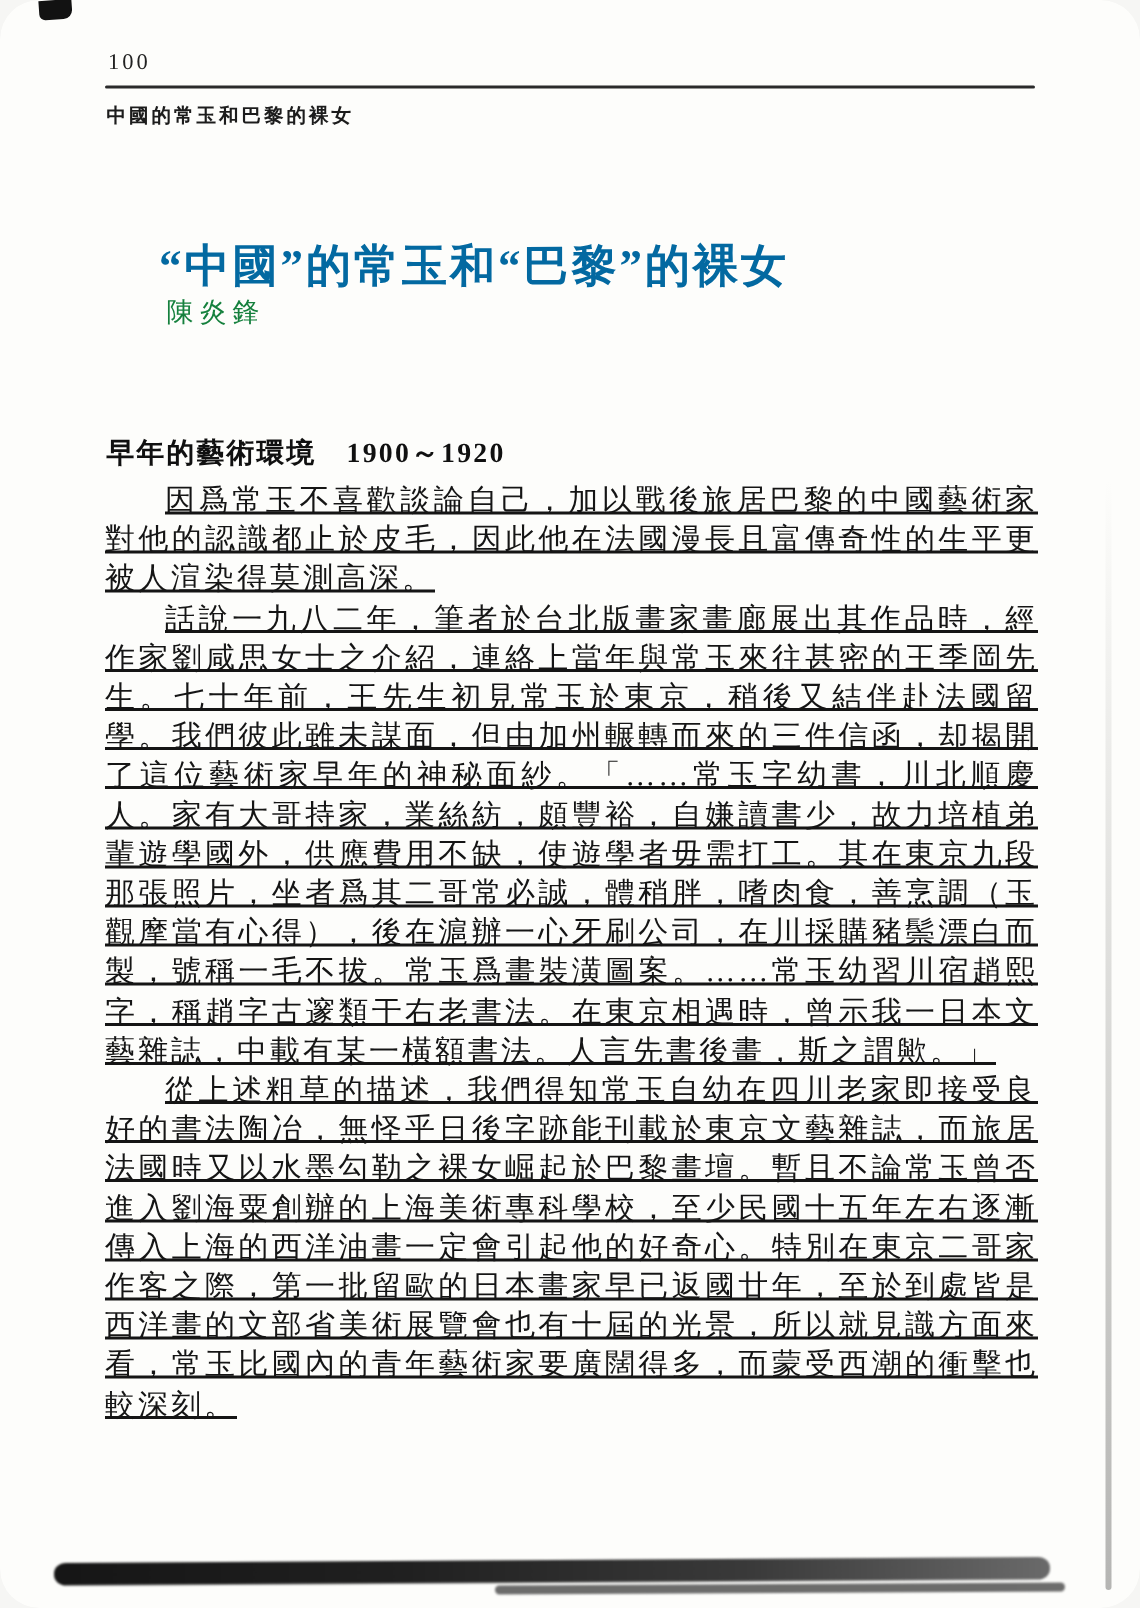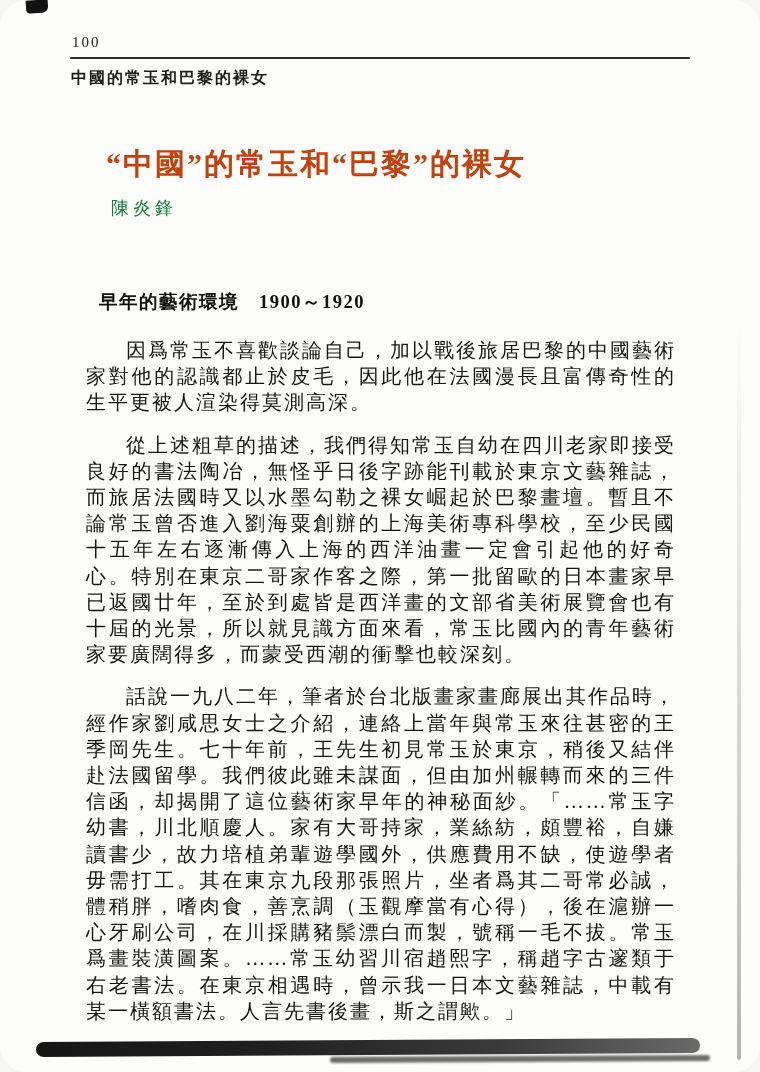--- a/index.html
+++ b/index.html
@@ -31,68 +31,68 @@
     top: 57px;
     left: 70px;
     width: 620px;
     height: 2px;
     background: #2b2b2b;
   }
   .running-header {
     position: absolute;
     top: 68px;
     left: 71px;
-    font-size: 16px;
+    font-size: 13px;
     font-weight: 700;
     letter-spacing: 2px;
     color: #1c1c1c;
     text-align: center;
   }
   .title {
     position: absolute;
-    top: 124px;
+    top: 137px;
     left: 106px;
     font-size: 30px;
     font-weight: 700;
     letter-spacing: 2px;
-    color: #c2410c;
+    color: #0369a1;
     white-space: nowrap;
   }
   .author {
     position: absolute;
     top: 196px;
     left: 111px;
     font-size: 18px;
     letter-spacing: 4px;
     color: #15803d;
   }
   .section-heading {
     position: absolute;
     top: 289px;
     left: 71px;
     font-size: 18.5px;
     font-weight: 700;
     letter-spacing: 1.5px;
     color: #101010;
-    margin-left: 28px;
   }
   .body-text {
     position: absolute;
     top: 321px;
     left: 70px;
     width: 622px;
     font-size: 20px;
     line-height: 26.2px;
     letter-spacing: 2px;
     text-align: justify;
     color: #151515;
   }
   .body-text p {
-    margin: 16px;
+    margin: 0;
     text-indent: 2em;
+    text-decoration: underline;
   }
   
   .artifact-top-left {
     position: absolute;
     top: 0;
     left: 26px;
     width: 22px;
     height: 13px;
     background: #121212;
     border-radius: 0 0 6px 4px;
@@ -142,22 +142,22 @@
   <div class="running-header">中國的常玉和巴黎的裸女</div>
 
   <h1 class="title">“中國”的常玉和“巴黎”的裸女</h1>
 
   <div class="author">陳炎鋒</div>
 
   <div class="section-heading">早年的藝術環境　1900～1920</div>
 
   <div class="body-text">
     <p>因爲常玉不喜歡談論自己，加以戰後旅居巴黎的中國藝術家對他的認識都止於皮毛，因此他在法國漫長且富傳奇性的生平更被人渲染得莫測高深。</p>
+    <p>話說一九八二年，筆者於台北版畫家畫廊展出其作品時，經作家劉咸思女士之介紹，連絡上當年與常玉來往甚密的王季岡先生。七十年前，王先生初見常玉於東京，稍後又結伴赴法國留學。我們彼此雖未謀面，但由加州輾轉而來的三件信函，却揭開了這位藝術家早年的神秘面紗。「……常玉字幼書，川北順慶人。家有大哥持家，業絲紡，頗豐裕，自嫌讀書少，故力培植弟輩遊學國外，供應費用不缺，使遊學者毋需打工。其在東京九段那張照片，坐者爲其二哥常必誠，體稍胖，嗜肉食，善烹調（玉觀摩當有心得），後在滬辦一心牙刷公司，在川採購豬鬃漂白而製，號稱一毛不拔。常玉爲畫裝潢圖案。……常玉幼習川宿趙熙字，稱趙字古邃類于右老書法。在東京相遇時，曾示我一日本文藝雜誌，中載有某一橫額書法。人言先書後畫，斯之謂歟。」</p>
     <p>從上述粗草的描述，我們得知常玉自幼在四川老家即接受良好的書法陶冶，無怪乎日後字跡能刊載於東京文藝雜誌，而旅居法國時又以水墨勾勒之裸女崛起於巴黎畫壇。暫且不論常玉曾否進入劉海粟創辦的上海美術專科學校，至少民國十五年左右逐漸傳入上海的西洋油畫一定會引起他的好奇心。特別在東京二哥家作客之際，第一批留歐的日本畫家早已返國廿年，至於到處皆是西洋畫的文部省美術展覽會也有十屆的光景，所以就見識方面來看，常玉比國內的青年藝術家要廣闊得多，而蒙受西潮的衝擊也較深刻。</p>
-    <p>話說一九八二年，筆者於台北版畫家畫廊展出其作品時，經作家劉咸思女士之介紹，連絡上當年與常玉來往甚密的王季岡先生。七十年前，王先生初見常玉於東京，稍後又結伴赴法國留學。我們彼此雖未謀面，但由加州輾轉而來的三件信函，却揭開了這位藝術家早年的神秘面紗。「……常玉字幼書，川北順慶人。家有大哥持家，業絲紡，頗豐裕，自嫌讀書少，故力培植弟輩遊學國外，供應費用不缺，使遊學者毋需打工。其在東京九段那張照片，坐者爲其二哥常必誠，體稍胖，嗜肉食，善烹調（玉觀摩當有心得），後在滬辦一心牙刷公司，在川採購豬鬃漂白而製，號稱一毛不拔。常玉爲畫裝潢圖案。……常玉幼習川宿趙熙字，稱趙字古邃類于右老書法。在東京相遇時，曾示我一日本文藝雜誌，中載有某一橫額書法。人言先書後畫，斯之謂歟。」</p>
   </div>
 
   <div class="artifact-top-left"></div>
 
   <div class="artifact-bottom-band"></div>
 
   <div class="artifact-bottom-smear"></div>
 
   <div class="artifact-right-edge"></div>
 

